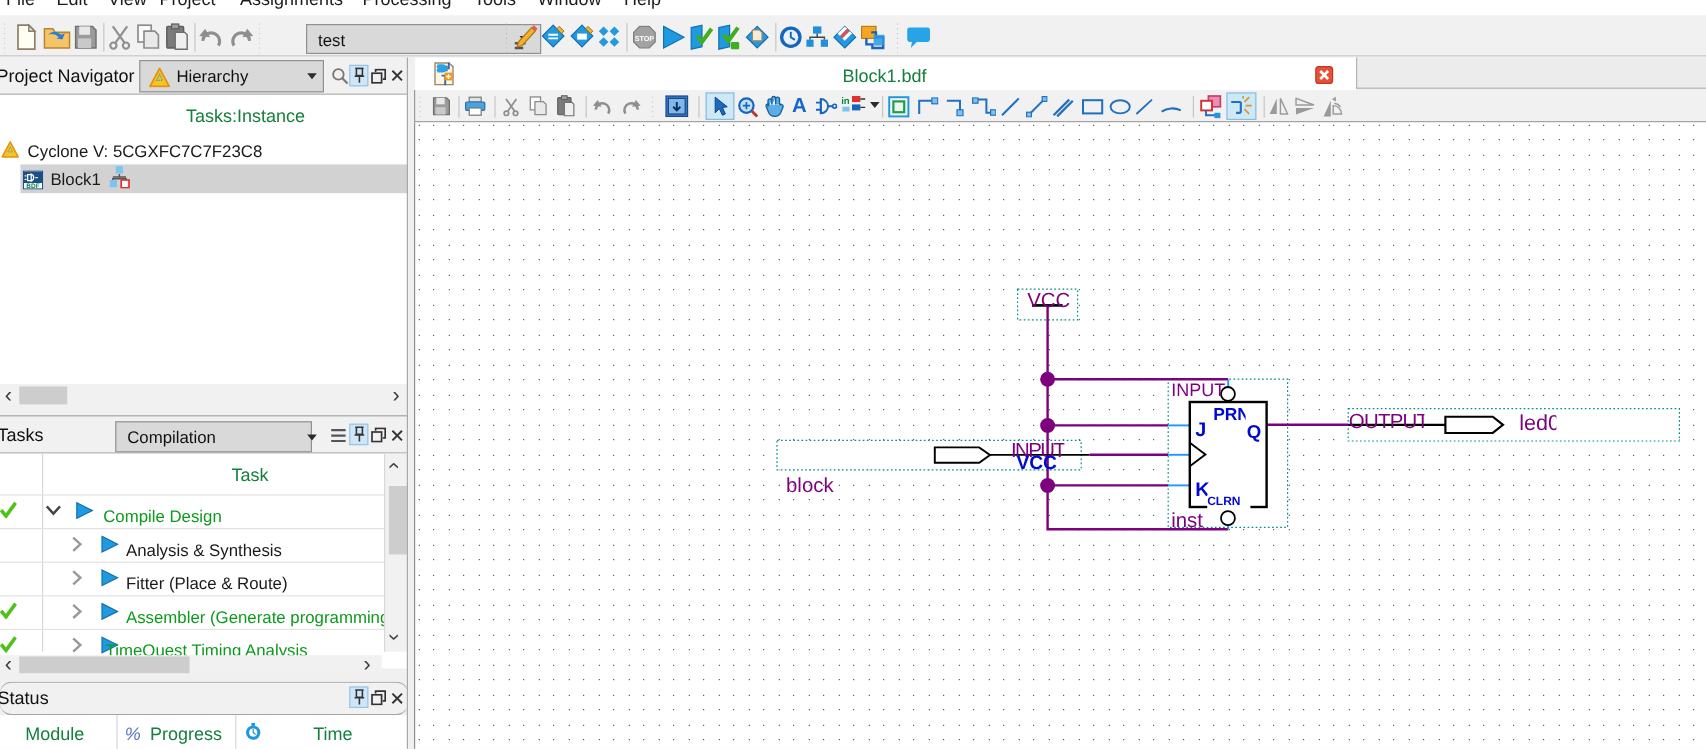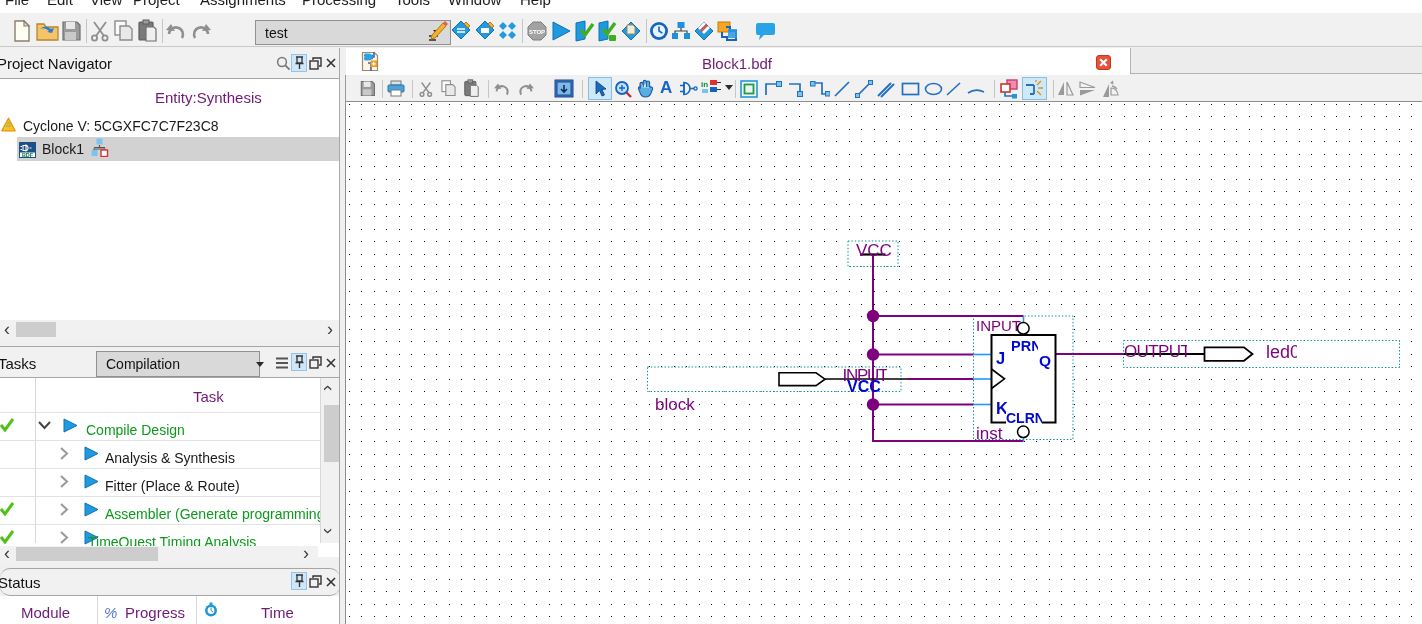--- a/index.html
+++ b/index.html
@@ -17,21 +17,21 @@
 .ptitle { position:absolute; font-size:15px; color:#111; white-space:nowrap; }
 .phead { position:absolute; left:0; width:340px; background:#f1f1f1; border-bottom:1px solid #a6a6a6; }
 .white { position:absolute; background:#ffffff; }
 .rowline { position:absolute; height:1px; background:#e2e2e2; }
 .vline { position:absolute; width:1px; background:#d8d8d8; }
 .sbar { position:absolute; background:#f1f1f1; }
 .sthumb { position:absolute; background:#cdcdcd; }
 .sarrow { position:absolute; font-size:18px; color:#3d3d3d; line-height:14px; }
 .t14 { position:absolute; font-size:14px; color:#1a1a1a; white-space:nowrap; }
 .task-green { color:#0c9a1c !important; }
-.t15 { position:absolute; font-size:15px; color:#701a75; white-space:nowrap; }
+.t15 { position:absolute; font-size:15px; color:#15803d; white-space:nowrap; }
 .icon { position:absolute; }
 #canvas { position:absolute; left:345px; top:102px; width:1077px; height:522px; background:#ffffff; border-left:1px solid #8f8f8f;
   background-image:
     radial-gradient(circle 0.62px at 0.5px 0.5px, #0a0a0a 98%, transparent 100%),
     radial-gradient(circle 0.62px at 0.5px 0.5px, #0a0a0a 98%, transparent 100%),
     radial-gradient(circle 0.62px at 0.5px 0.5px, #0a0a0a 98%, transparent 100%),
     radial-gradient(circle 0.62px at 0.5px 0.5px, #0a0a0a 98%, transparent 100%);
   background-size:25px 25px;
   background-position:3px 2px, 15px 2px, 3px 14px, 15px 14px; }
 #canvassvg { position:absolute; left:346px; top:102px; }
@@ -165,39 +165,47 @@
   <div class="grip" style="left:747px; top:5px; height:26px;"></div>
   <svg class="icon" style="left:755px; top:9px;" width="21" height="19" viewBox="0 0 21 19">
     <path d="M3,1 h15 a2,2 0 0 1 2,2 v8 a2,2 0 0 1 -2,2 h-9 l-5,5 1,-5 h-2 a2,2 0 0 1 -2,-2 v-8 a2,2 0 0 1 2,-2 z" fill="#29a3e8"></path>
   </svg>
 </div>
 <div id="leftdock">
   <div class="abs" style="left:339px; top:48px; width:1px; height:576px; background:#a8a8a8; z-index:6;"></div>
 
   <div class="phead" style="top:48px; height:31px;">
     <span class="ptitle" style="left:-3px; top:7px;">Project Navigator</span>
+    <div class="combo" style="left:116px; top:2px; width:154px; height:27px;">
+      <svg class="icon" style="left:7px; top:5px;" width="18" height="17" viewBox="0 0 18 17">
+        <path d="M9,1 L17,16 H1 z" fill="#f7c51e" stroke="#e89010" stroke-width="1.5" stroke-linejoin="round"></path>
+        <path d="M9,6 l2.5,5 h-5 z" fill="none" stroke="#2a9ad8" stroke-width="1" stroke-dasharray="1 1"></path>
+      </svg>
+      <span class="ct" style="left:30px; top:4px;">Hierarchy</span>
+      <div class="carrow" style="left:139px; top:10px;"></div>
+    </div>
     <svg class="icon" style="left:276px; top:8px;" width="15" height="15" viewBox="0 0 15 15">
       <circle cx="6" cy="6" r="4.4" fill="none" stroke="#777" stroke-width="1.5"></circle>
       <path d="M9.3,9.3 L13.6,13.6" stroke="#777" stroke-width="1.8"></path>
     </svg>
     <div class="abs" style="left:291px; top:6px; width:16px; height:18px; background:#cfe6f9; border:1px solid #98c4e4;"></div>
     <svg class="icon" style="left:294px; top:8px;" width="11" height="14" viewBox="0 0 11 14">
       <path d="M2,1 h7 M3,1 v6 h5 v-6 M1.5,7.5 h8 M5.5,8 v5" stroke="#333" stroke-width="1.3" fill="none"></path>
     </svg>
     <svg class="icon" style="left:309px; top:9px;" width="13" height="13" viewBox="0 0 13 13">
       <path d="M4,3 v-2 h8 v8 h-2" fill="none" stroke="#333" stroke-width="1.4"></path>
       <rect x="1" y="4" width="8" height="8" fill="#f1f1f1" stroke="#333" stroke-width="1.4"></rect>
     </svg>
     <svg class="icon" style="left:326px; top:10px;" width="10" height="10" viewBox="0 0 10 10">
       <path d="M1,1 L9,9 M9,1 L1,9" stroke="#333" stroke-width="1.6"></path>
     </svg>
   </div>
 
   <div class="white" style="left:0; top:79px; width:340px; height:241px;">
-    <span class="t15" style="left:155px; top:10px;">Entity:Synthesis</span>
+    <span class="t15" style="left:155px; top:10px;">Tasks:Instance</span>
     <svg class="icon" style="left:1px; top:38px;" width="15" height="15" viewBox="0 0 18 17">
       <path d="M9,1 L17,16 H1 z" fill="#f7c51e" stroke="#e89010" stroke-width="1.5" stroke-linejoin="round"></path>
       <path d="M9,6 l2.5,5 h-5 z" fill="none" stroke="#2a9ad8" stroke-width="1" stroke-dasharray="1 1"></path>
     </svg>
     <span class="t14" style="left:23px; top:39px;">Cyclone V: 5CGXFC7C7F23C8</span>
     <div class="abs" style="left:17px; top:58px; width:323px; height:24px; background:#d2d2d2;"></div>
     <svg class="icon" style="left:19px; top:63px;" width="17" height="16" viewBox="0 0 17 16">
       <rect x="0.5" y="0.5" width="16" height="15" fill="#fff" stroke="#1b4f86"></rect>
       <rect x="1" y="1" width="15" height="9.5" fill="#1b4f86"></rect>
       <path d="M4,3.5 h3 v5 h-3 z M7,3 a3.2,3.2 0 0 1 0,6 z M3,4.5 h-1.5 M3,7.5 h-1.5 M10.5,6 h2" stroke="#fff" stroke-width="1.1" fill="none"></path>
@@ -554,17 +562,17 @@
 <div id="schtext">
   <span class="ptext" style="left:856px; top:241px; font-size:17px;">VCC</span>
   <span class="ptext" style="left:655px; top:369px; font-size:17px; width:41px;margin-top:26px;">block</span>
   <span class="ptext" style="left:842.5px; top:366px; font-size:17px; letter-spacing:-1.3px;">INPUT</span>
   <span class="btext" style="left:847px; top:378px; font-size:16px;">VCC</span>
   <span class="ptext" style="left:976px; top:317px; font-size:15px;">INPUT</span>
   <span class="btext" style="left:1011px; top:338px; font-size:14.5px; width:27px;">PRN</span>
   <span class="btext" style="left:996px; top:349px; font-size:16.5px;">J</span>
   <span class="btext" style="left:1039px; top:352px; font-size:15.5px;">Q</span>
   <span class="btext" style="left:996px; top:399px; font-size:16.5px;">K</span>
-  <span class="btext" style="left:1006px; top:411.5px; font-size:14px; width:36px; background:#fff; line-height:13.5px; height:13.5px;">CLRN</span>
+  <span class="btext" style="left:1006px; top:411.5px; font-size:10px; width:36px; background:#fff; line-height:13.5px; height:13.5px;">CLRN</span>
   <span class="ptext" style="left:976px; top:424px; font-size:17px; width:33px;">inst</span>
   <span class="ptext" style="left:1124px; top:342px; font-size:17px; width:63px; letter-spacing:-0.6px;">OUTPUT</span>
   <span class="ptext" style="left:1266px; top:342px; font-size:18px; width:31px;">led0</span>
 </div>
 
 </body></html>

